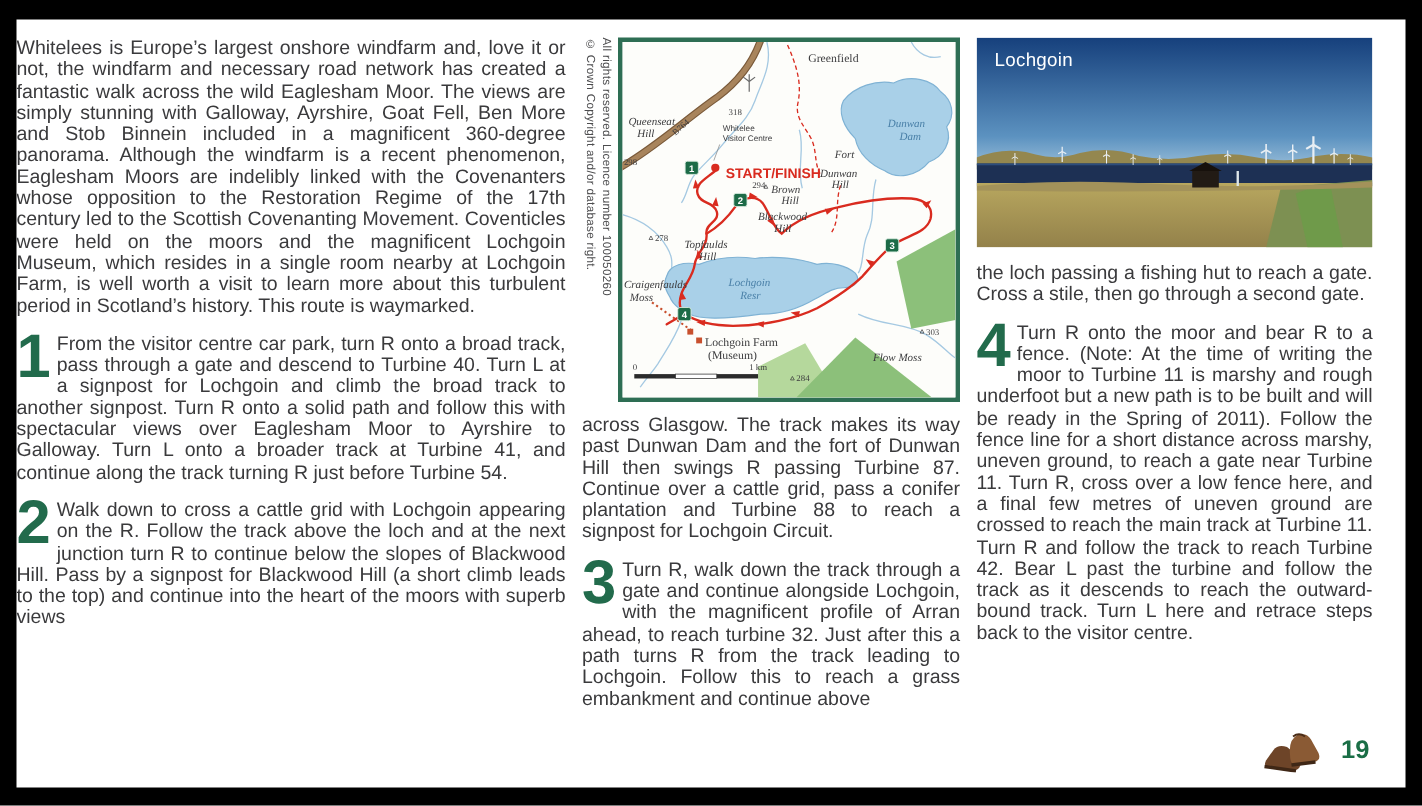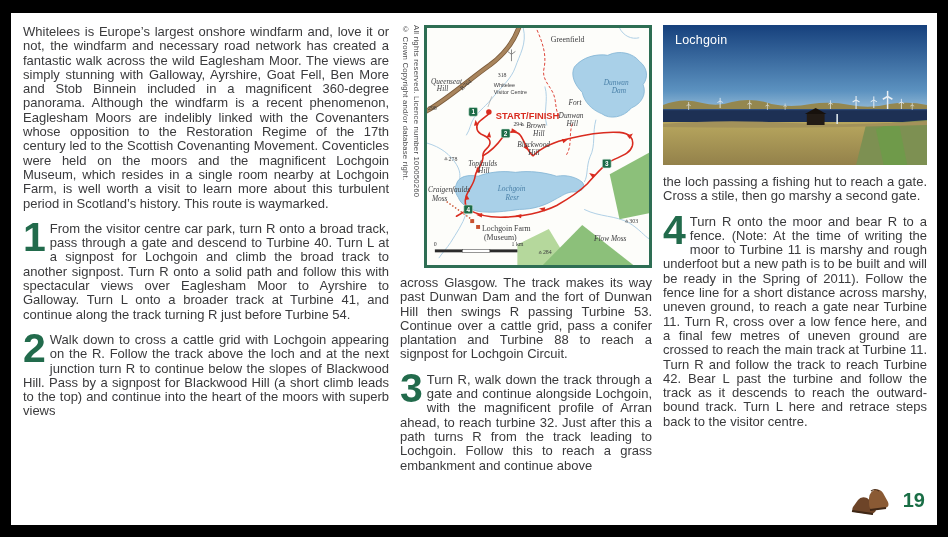--- a/index.html
+++ b/index.html
@@ -1,19 +1,19 @@
 <!DOCTYPE html>
 <html><head>
 <meta charset="utf-8">
 <style>
   html,body{margin:0;padding:0;}
   body{width:948px;height:537px;background:#000;overflow:hidden;position:relative;
        font-family:"Liberation Sans",sans-serif;}
   .page{position:absolute;left:11px;top:13px;width:926px;height:512px;background:#ffffff;
-        box-sizing:border-box;padding:12px 10px 8px 12px;display:flex;gap:11px;overflow:hidden;}
+        box-sizing:border-box;padding:12px 10px 8px 0;display:flex;gap:11px;overflow:hidden;}
   .col{box-sizing:border-box;}
   .col1{width:366px;}
   .col2{width:252px;}
   .col3{width:264px;display:flex;flex-direction:column;}
   .body{margin:0;color:#3a3a3c;font-size:13px;line-height:14.3px;text-align:justify;}
   .intro{margin-bottom:11px;}
   .step{margin-top:11px;}
   .stepnum{float:left;color:#226b4c;font-weight:bold;font-size:41px;line-height:29px;
            margin:1px 5px 0 0;letter-spacing:-1px;font-family:"Liberation Sans",sans-serif;}
   
@@ -36,21 +36,21 @@
   .startf{font:bold 9.5px "Liberation Sans",sans-serif;fill:#d92b1f;}
   .tri{fill:none;stroke:#3c3c3e;stroke-width:0.5;}
   
   .photo{position:relative;width:264px;height:140px;margin-bottom:10px;overflow:hidden;}
   .photo svg{display:block;width:100%;height:100%;}
   .photo-label{position:absolute;top:8px;left:12px;color:#fff;font-size:12.5px;
                letter-spacing:0.2px;}
   .cont{margin-top:0;}
   .footer{margin-top:auto;display:flex;justify-content:flex-end;align-items:center;
           gap:10px;padding:4px 2px 2px 0;}
-  .pageno{color:#1a6e46;font-weight:bold;font-size:20px;}
+  .pageno{color:#1a6e46;font-weight:bold;font-size:17px;}
   .turb{stroke:#e9eff4;stroke-width:1.2;}
 </style>
 </head>
 <body>
 
 <div class="page">
 
   <div class="col col1">
     <p class="body intro">Whitelees is Europe’s largest onshore windfarm and, love it or not, the windfarm and necessary road network has created a fantastic walk across the wild Eaglesham Moor. The views are simply stunning with Galloway, Ayrshire, Goat Fell, Ben More and Stob Binnein included in a magnificent 360-degree panorama. Although the windfarm is a recent phenomenon, Eaglesham Moors are indelibly linked with the Covenanters whose opposition to the Restoration Regime of the 17th century led to the Scottish Covenanting Movement. Coventicles were held on the moors and the magnificent Lochgoin Museum, which resides in a single room nearby at Lochgoin Farm, is well worth a visit to learn more about this turbulent period in Scotland’s history. This route is waymarked.</p>
     <p class="body step">
@@ -176,21 +176,21 @@
             <rect x="178.5" y="134.5" width="9" height="9" rx="1.5" fill="#1c6b47" stroke="#d8ecdf" stroke-width="0.6"></rect>
             <text class="mmark" x="183" y="141.6">3</text>
           </g>
           <g>
             <rect x="37.5" y="181.5" width="9" height="9" rx="1.5" fill="#1c6b47" stroke="#d8ecdf" stroke-width="0.6"></rect>
             <text class="mmark" x="42" y="188.6">4</text>
           </g>
         </svg>
       </div>
     </div>
-    <p class="body cont">across Glasgow. The track makes its way past Dunwan Dam and the fort of Dunwan Hill then swings R passing Turbine 53. Continue over a cattle grid, pass a conifer plantation and Turbine 88 to reach a signpost for Lochgoin Circuit.</p>
+    <p class="body cont">across Glasgow. The track makes its way past Dunwan Dam and the fort of Dunwan Hill then swings R passing Turbine 87. Continue over a cattle grid, pass a conifer plantation and Turbine 88 to reach a signpost for Lochgoin Circuit.</p>
     <p class="body step">
       <span class="stepnum">3</span><span>Turn R, walk down the track through a gate and continue alongside Lochgoin, with the magnificent profile of Arran ahead, to reach turbine 32. Just after this a path turns R from the track leading to Lochgoin. Follow this to reach a grass embankment and continue above</span>
     </p>
   </div>
 
   <div class="col col3">
     <div class="photo">
       <svg viewBox="0 0 268 140" preserveAspectRatio="none">
         <defs>
           <linearGradient id="skyg" x1="0" y1="0" x2="0" y2="1">
@@ -231,21 +231,21 @@
           <use href="#tb" transform="translate(253,85) scale(0.5)"></use>
         </g>
         <g>
           <rect x="146" y="88" width="18" height="12" fill="#221b15"></rect>
           <path d="M144 89 L155 83 L166 89 Z" fill="#17110c"></path>
         </g>
         <rect x="176" y="89" width="1.6" height="10" fill="#dde6ea"></rect>
       </svg>
       <div class="photo-label">Lochgoin</div>
     </div>
-    <p class="body cont">the loch passing a fishing hut to reach a gate. Cross a stile, then go marshy a second gate.</p>
+    <p class="body cont">the loch passing a fishing hut to reach a gate. Cross a stile, then go through a second gate.</p>
     <p class="body step">
       <span class="stepnum">4</span><span>Turn R onto the moor and bear R to a fence. (Note: At the time of writing the moor to Turbine 11 is marshy and rough underfoot but a new path is to be built and will be ready in the Spring of 2011). Follow the fence line for a short distance across marshy, uneven ground, to reach a gate near Turbine 11. Turn R, cross over a low fence here, and a final few metres of uneven ground are crossed to reach the main track at Turbine 11. Turn R and follow the track to reach Turbine 42. Bear L past the turbine and follow the track as it descends to reach the outward-bound track. Turn L here and retrace steps back to the visitor centre.</span>
     </p>
     <div class="footer">
       <svg width="44" height="30" viewBox="0 0 44 30">
         <path d="M4 22 q-2 4 2 5 l14 2 q6 0 7 -4 l1 -4 -10 -8 q-6 -2 -9 2 z" fill="#6d4428"></path>
         <path d="M20 18 q-1 -10 5 -13 q6 -2 9 3 l5 9 q2 5 -3 6 l-12 2 q-4 0 -4 -7 z" fill="#8a5a34"></path>
         <path d="M22 6 q4 -3 8 0" stroke="#4a2d18" stroke-width="1.2" fill="none"></path>
         <path d="M3 26 l21 3" stroke="#3f2716" stroke-width="2.2" fill="none"></path>
         <path d="M21 25 l16 -2" stroke="#3f2716" stroke-width="2.2" fill="none"></path>

